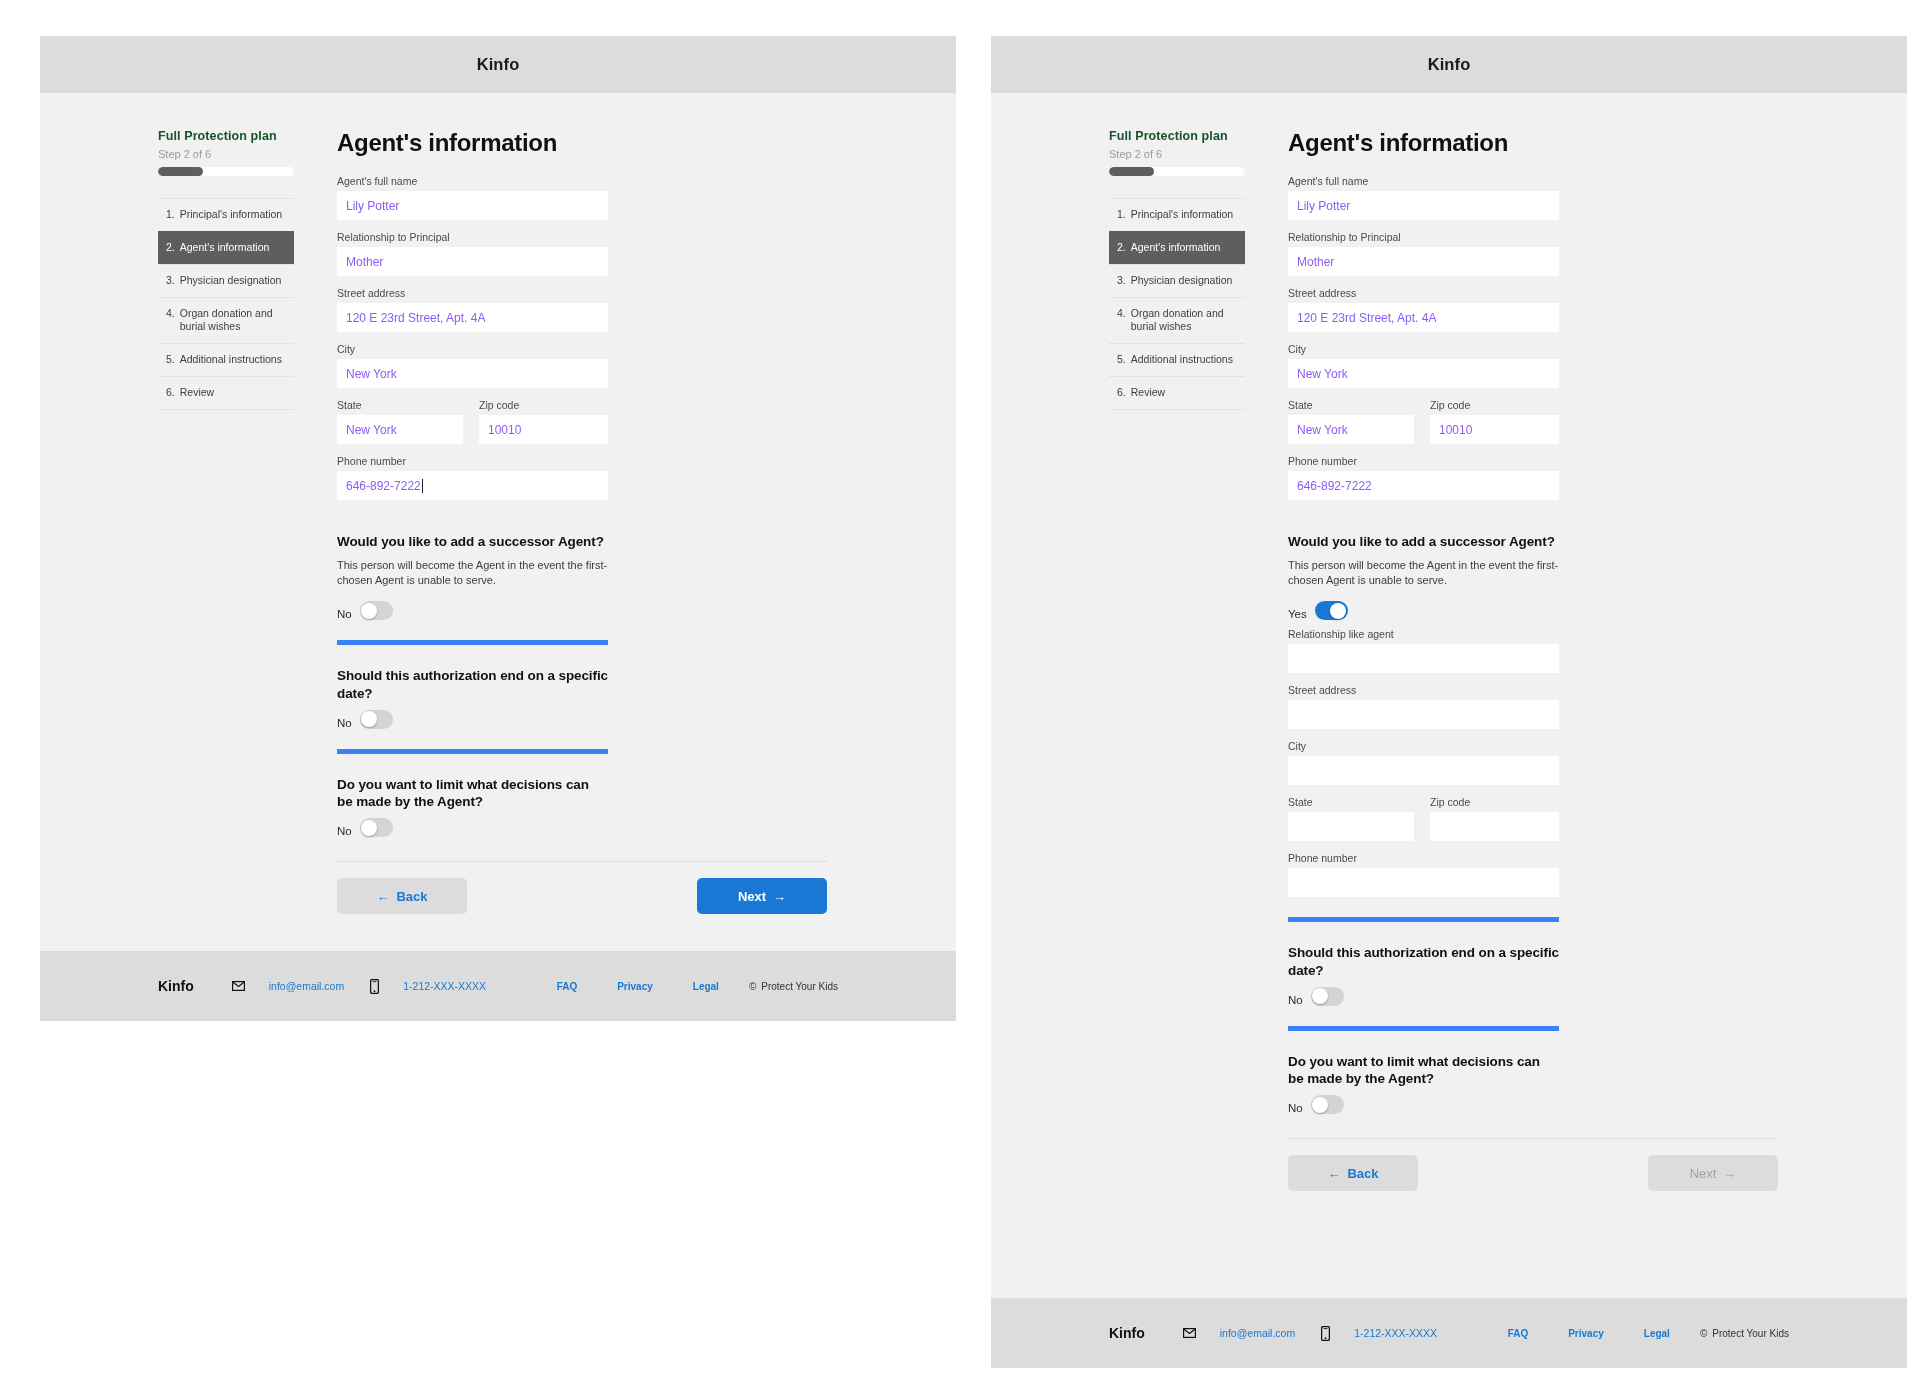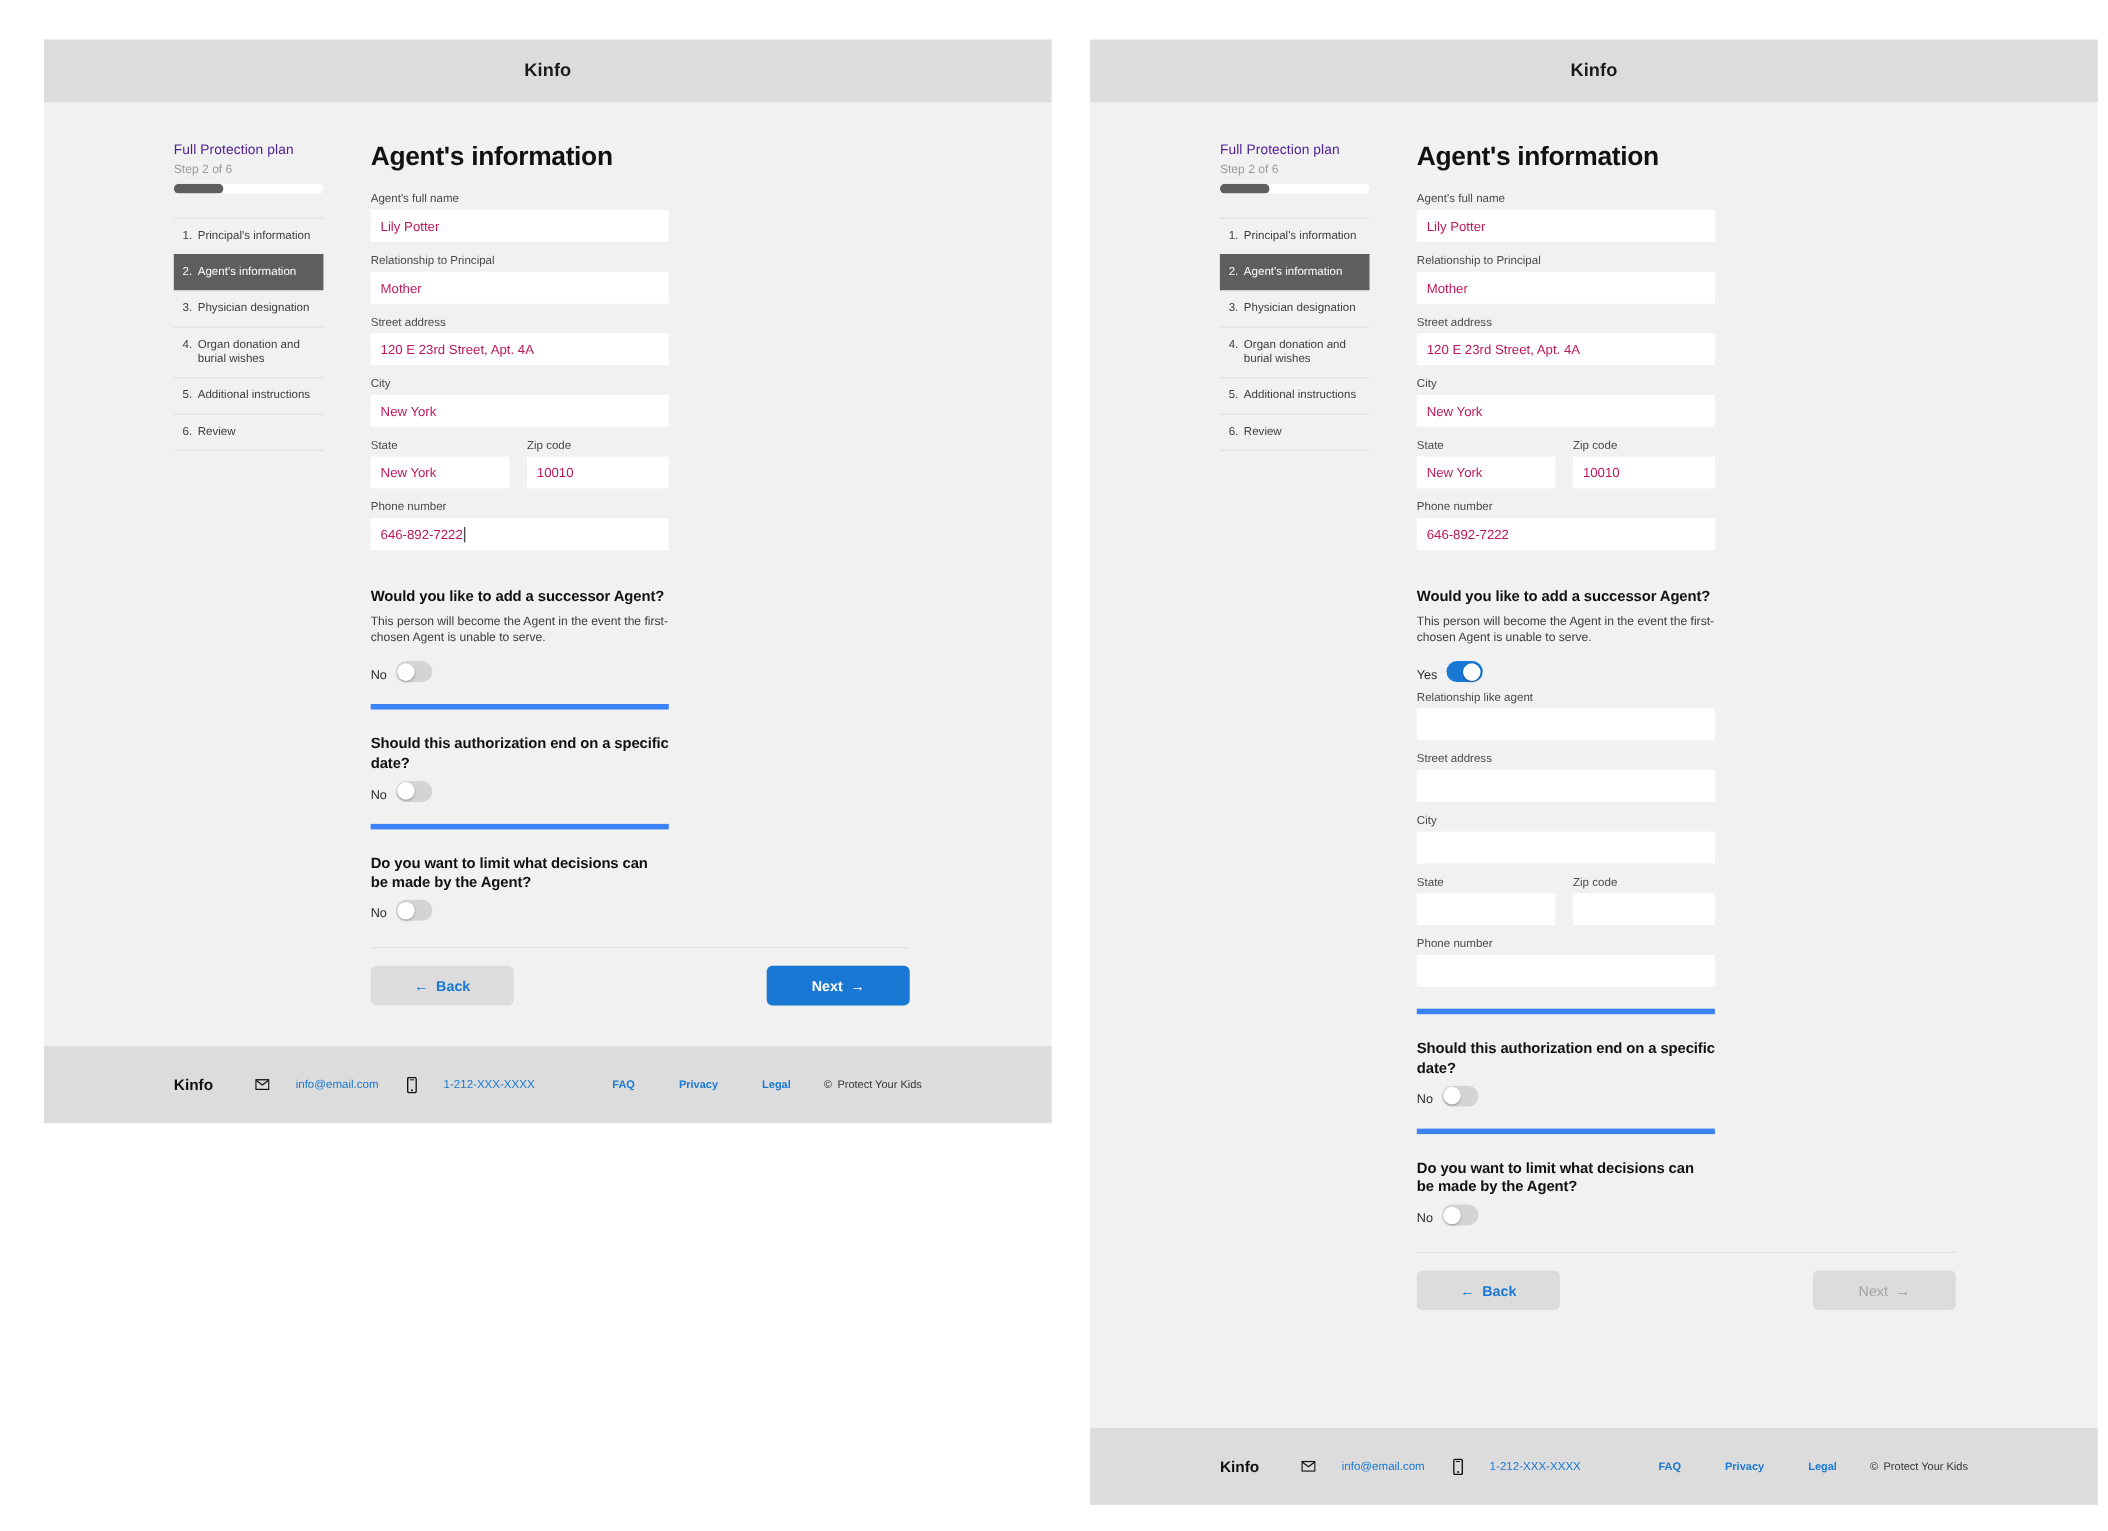--- a/index.html
+++ b/index.html
@@ -44,22 +44,22 @@
   }
 
   
   .sidebar{
     width:136px;
     margin-left:118px;
     flex:0 0 auto;
   }
   .plan-title{
     font-size:12.5px;
-    font-weight:normal;
-    color:#4c1d95;
+    font-weight:bold;
+    color:#14532d;
     margin:0 0 5px 0;
     letter-spacing:.1px;
   }
   .step-label{
     font-size:11px;
     color:#9a9a9a;
     margin:0 0 7px 0;
   }
   .progress-track{
     height:9px;
@@ -113,21 +113,21 @@
     display:block;
     margin-bottom:4px;
   }
   .input{
     width:100%;
     height:29px;
     background:#ffffff;
     border:none;
     box-sizing:border-box;
     font-size:12px;
-    color:#be185d;
+    color:#8b5cf6;
     padding:0 9px;
     font-family:"Liberation Sans", sans-serif;
     display:flex;
     align-items:center;
   }
   .input.focused{
     border:1.5px solid #4a90d9;
     box-shadow:0 0 0 1px rgba(74,144,217,.25);
   }
   .caret{

